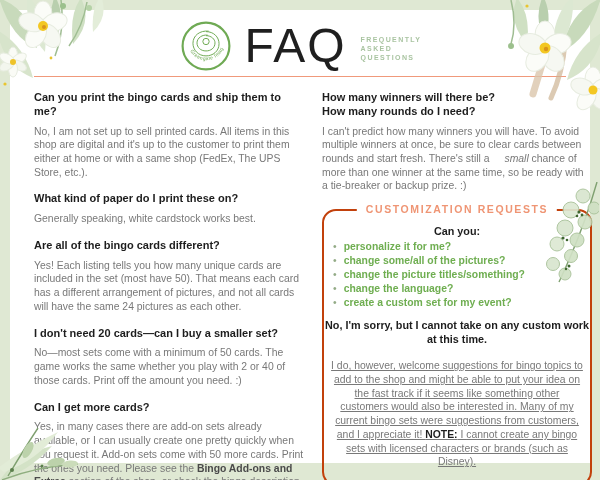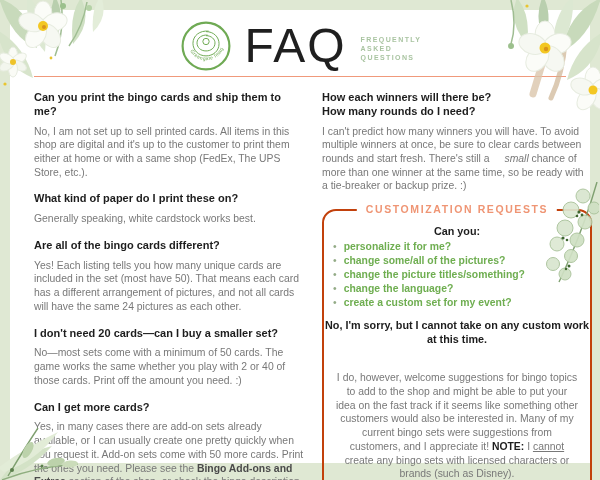--- a/index.html
+++ b/index.html
@@ -48,22 +48,22 @@
     background:#ffffff;padding:0 9px;white-space:nowrap;
     color:#ef9574;font-weight:700;font-size:10.5px;letter-spacing:1.6px;
   }
   .box-intro{font-size:10.8px;font-weight:700;color:#1d1d1d;margin:2px 0 4px;}
   .box-list{list-style:none;margin:0 0 10px;padding:0 0 0 9px;}
   .box-list li{
     display:flex;align-items:baseline;
     color:#6fae51;font-weight:700;font-size:10.4px;margin:3px 0;
   }
   .box-list li .dot{color:#93ab86;margin-right:7px;font-weight:400;}
-  .box-refusal{font-size:10.8px;font-weight:700;color:#1d1d1d;line-height:1.3;margin:0 0 25px;}
-  .box-note{font-size:10.4px;color:#787878;line-height:1.32;margin:12px;}
+  .box-refusal{font-size:10.8px;font-weight:700;color:#1d1d1d;line-height:1.3;margin:0 0 13px;}
+  .box-note{font-size:10.4px;color:#787878;line-height:1.32;margin:6px;text-decoration:underline;}
   .box-note b{color:#1d1d1d;}
   .box-note u{text-underline-offset:1px;}
   
   .deco{position:absolute;z-index:3;pointer-events:none;}
   .deco-tl{left:-3px;top:-4px;width:118px;height:104px;}
   .deco-tr{right:-3px;top:-4px;width:122px;height:116px;}
   .deco-euc{right:1px;top:182px;width:56px;height:116px;}
   .deco-bl{left:-2px;top:424px;width:104px;height:58px;}
   em{font-style:italic;margin-left:12px;}
 </style>
@@ -111,21 +111,21 @@
 
       <div class="faq-q">I don't need 20 cards—can I buy a smaller set?</div>
       <p class="faq-a">No—most sets come with a minimum of 50 cards. The game works the same whether you play with 2 or 40 of those cards. Print off the amount you need. :)</p>
 
       <div class="faq-q">Can I get more cards?</div>
       <p class="faq-a"><span>Yes, in many cases there are add-on sets already available, or I can usually create one pretty quickly when you request it. Add-on sets come with 50 more cards. Print the ones you need. Please see the </span><b>Bingo Add-ons and Extras</b><span> section of the shop, or check the bingo description for a link to the add-on pack.</span></p>
     </div>
 
     <div class="col">
       <div class="faq-q first">
-        <span>How each winners will there be?</span><br>
+        <span>How many winners will there be?</span><br>
         <span>How many rounds do I need?</span>
       </div>
       <p class="faq-a"><span>I can't predict how many winners you will have. To avoid multiple winners at once, be sure to clear cards between rounds and start fresh. There's still a </span><em>small</em><span> chance of more than one winner at the same time, so be ready with a tie-breaker or backup prize. :)</span></p>
 
       <div class="custom-box">
         <span class="custom-box-title">CUSTOMIZATION REQUESTS</span>
         <div class="box-intro">Can you:</div>
         <ul class="box-list">
           <li>
               <span class="dot">•</span>

